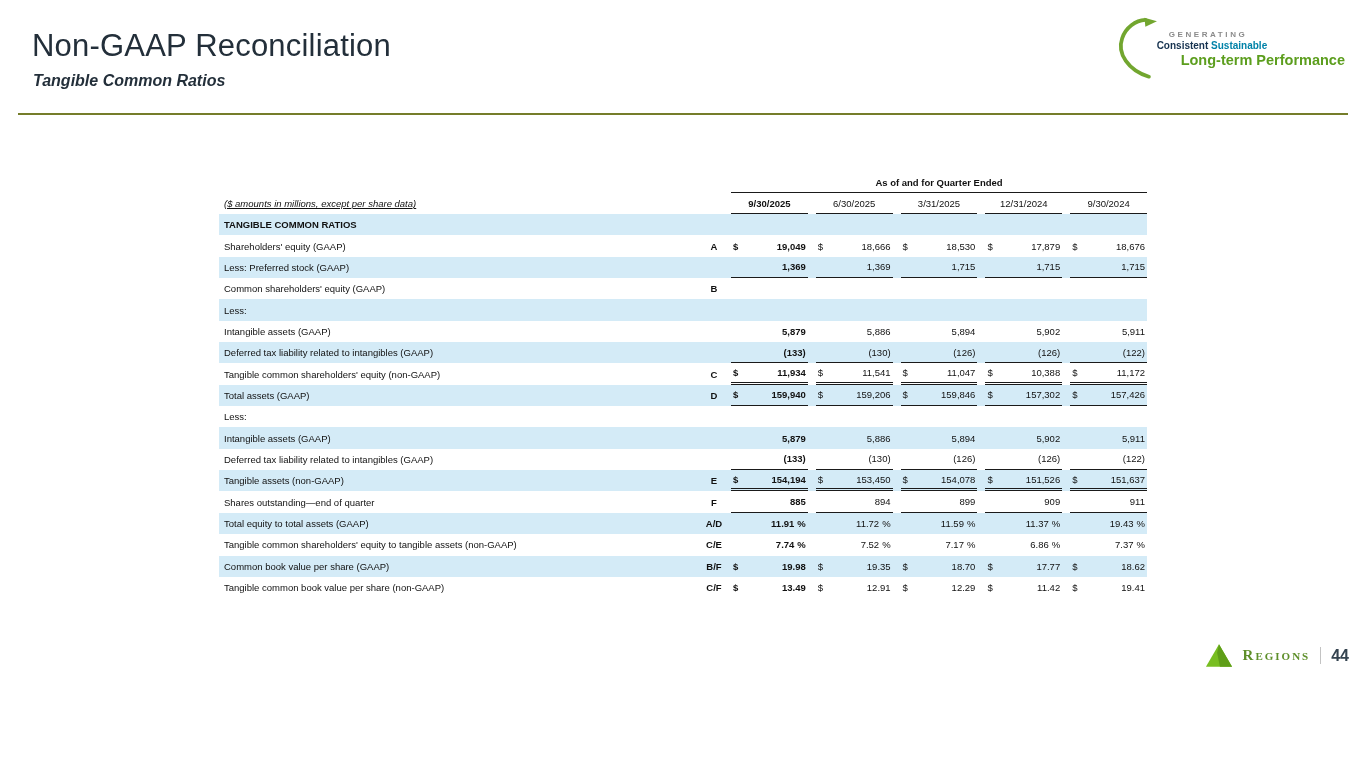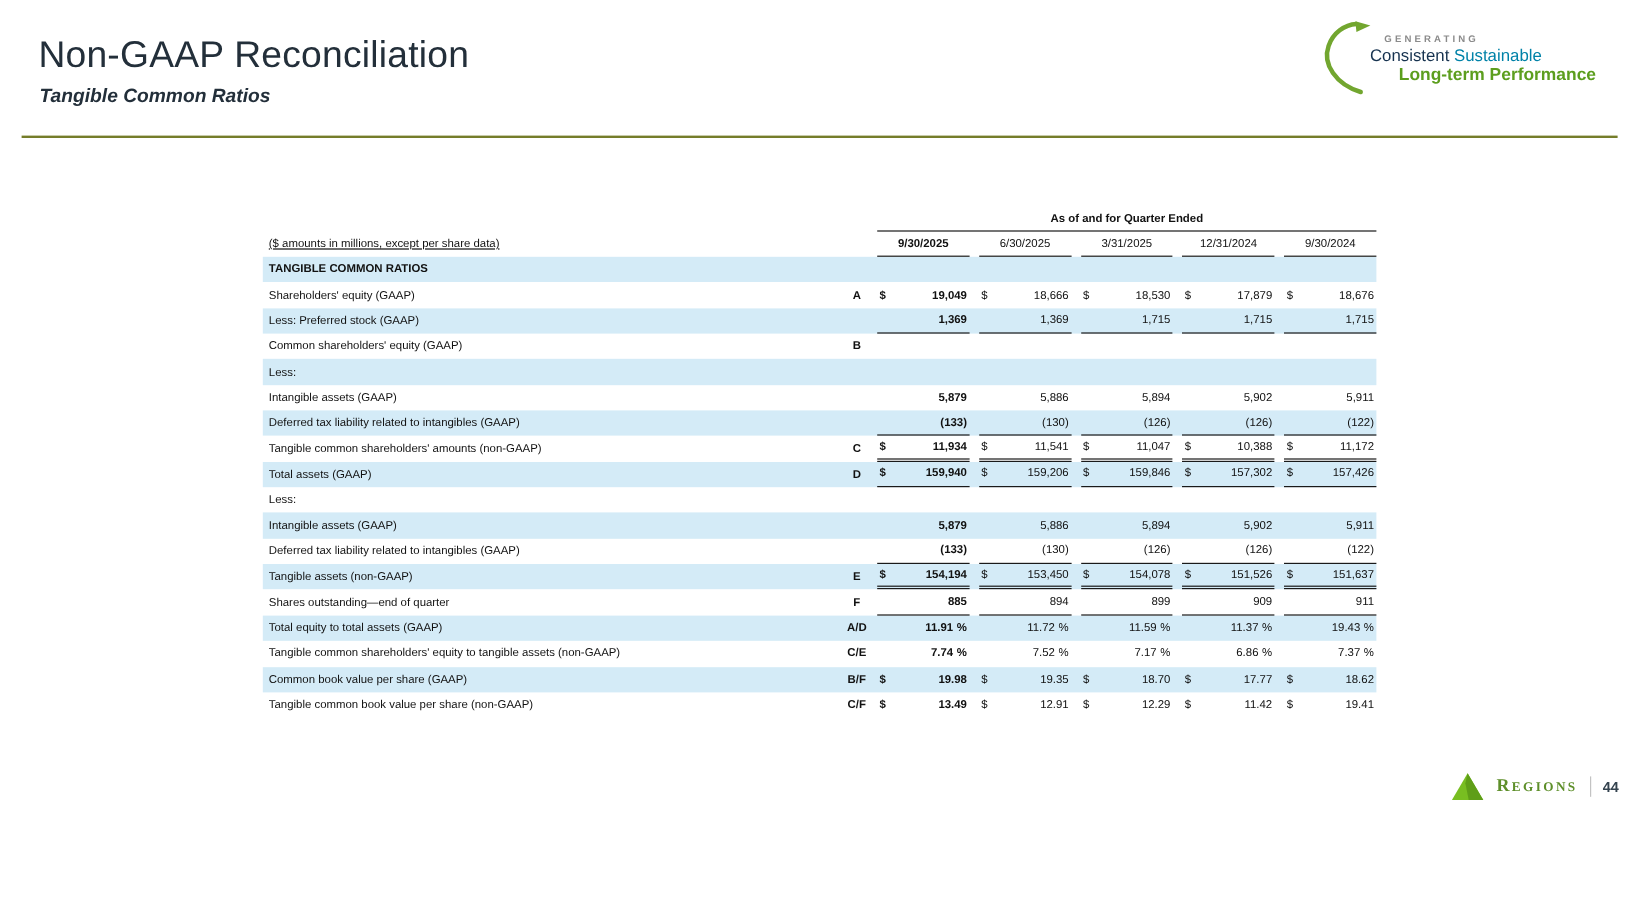--- a/index.html
+++ b/index.html
@@ -22,35 +22,35 @@
   html,body { width:1365px; height:768px; }
   body { font-family:"Liberation Sans", sans-serif; background:#fff; overflow:hidden; position:relative; color:var(--c-table-text); }
   .slide { position:absolute; width:1365px; height:680px; background:#fff; }
 
   
   .title { position:absolute; left:32px; top:28px; font-size:31px; font-weight:500; color:var(--c-title-text); letter-spacing:.2px; }
   .subtitle { position:absolute; left:33px; top:72px; font-size:16px; font-style:italic; font-weight:700; color:var(--c-title-text); }
   .divider { position:absolute; left:18px; right:17px; top:113px; height:2px; background:var(--c-divider); }
 
   
-  .tagline { position:absolute; right:35px; top:16px; display:flex; align-items:center; }
+  .tagline { position:absolute; right:20px; top:16px; display:flex; align-items:center; }
   .swoosh { width:50px; height:66px; margin-right:-8px; flex:none; }
   .tg1 { font-size:8px; letter-spacing:2.6px; color:var(--c-generating-gray); font-weight:700; margin-left:12px; }
-  .tg2 { font-size:14px; font-weight:400; margin-top:1px; }
+  .tg2 { font-size:10px; font-weight:700; margin-top:1px; }
   .tg2 .navy { color:var(--c-consistent-navy); }
   .tg2 .teal { color:var(--c-sustainable-teal); }
   .tg3 { font-size:14.5px; font-weight:700; color:var(--c-longterm-green); margin-left:24px; margin-top:1px; }
 
   
   .fin { position:absolute; left:219px; top:173px; width:928px; font-size:9.5px; color:var(--c-table-text); }
   .thead1 { display:flex; height:20px; }
   .thead1 .pad { width:512px; }
   .group-head { width:416px; display:flex; align-items:center; justify-content:center; font-weight:700; border-bottom:1px solid var(--c-rule); }
   .thead2 { display:flex; height:21px; align-items:stretch; }
-  .caption { width:478px; display:flex; align-items:center; text-decoration:underline; padding-left:5px; }
+  .caption { width:478px; display:flex; align-items:center; font-style:italic; text-decoration:underline; padding-left:5px; }
   .refpad { width:34px; }
   .cols { width:416px; display:flex; gap:8px; }
   .colh { flex:1; display:flex; align-items:center; justify-content:center; border-bottom:1px solid var(--c-rule); }
   .colh.c0 { font-weight:700; }
 
   .row { display:flex; height:21.35px; align-items:stretch; }
   .row.shade { background:var(--c-row-shade); }
   .lbl { width:478px; display:flex; align-items:center; padding-left:5px; }
   .lbl.section { font-weight:700; }
   .ref { width:34px; display:flex; align-items:center; justify-content:center; font-weight:700; }
@@ -60,21 +60,21 @@
   .cell.c0 { font-weight:700; }
   .cell.u1 { border-bottom:1px solid var(--c-rule); }
   .cell.u2 { border-bottom:3px double var(--c-rule); }
   .pctsign { margin-left:3px; }
 
   
   .footer { position:absolute; right:16px; bottom:12px; display:flex; align-items:center; gap:10px; }
   .r-logo { width:28px; height:25px; flex:none; }
   .wordmark { font-family:"Liberation Serif", serif; font-variant:small-caps; font-weight:600; font-size:15px; letter-spacing:2px; color:var(--c-wordmark-green); line-height:1; }
   .fsep { width:1px; height:17px; background:#c3c3c3; }
-  .pagenum { font-size:12px; font-weight:700; color:var(--c-page-number); }
+  .pagenum { font-size:16px; font-weight:700; color:var(--c-page-number); }
 </style>
 </head>
 <body>
 
 <div class="slide">
 
   <div class="title">Non-GAAP Reconciliation</div>
   <div class="subtitle">Tangible Common Ratios</div>
 
   <div class="tagline">
@@ -208,21 +208,21 @@
             </div>
             <div class="cell u1">
               <span>(126)</span>
             </div>
             <div class="cell u1">
               <span>(122)</span>
             </div>
           </div>
         </div>
         <div class="row">
-          <div class="lbl">Tangible common shareholders' amounts (non-GAAP)</div>
+          <div class="lbl">Tangible common shareholders' equity (non-GAAP)</div>
           <div class="ref">C</div>
           <div class="vals">
             <div class="cell c0 u2">
               <span class="cur">$</span>
               <span>11,934</span>
             </div>
             <div class="cell u2">
               <span class="cur">$</span>
               <span>11,541</span>
             </div>

